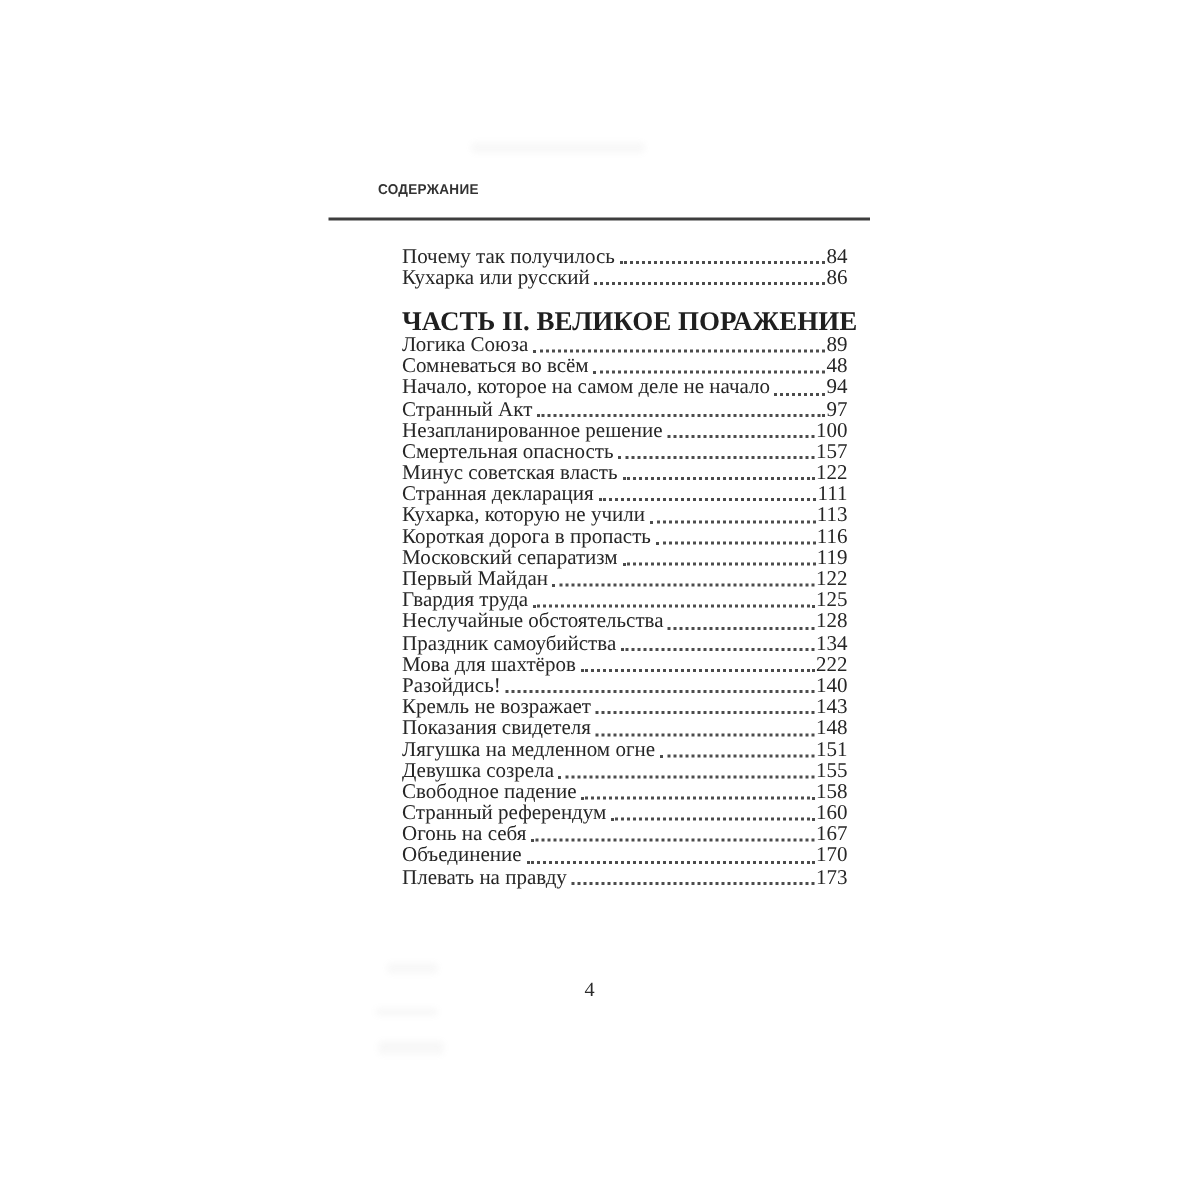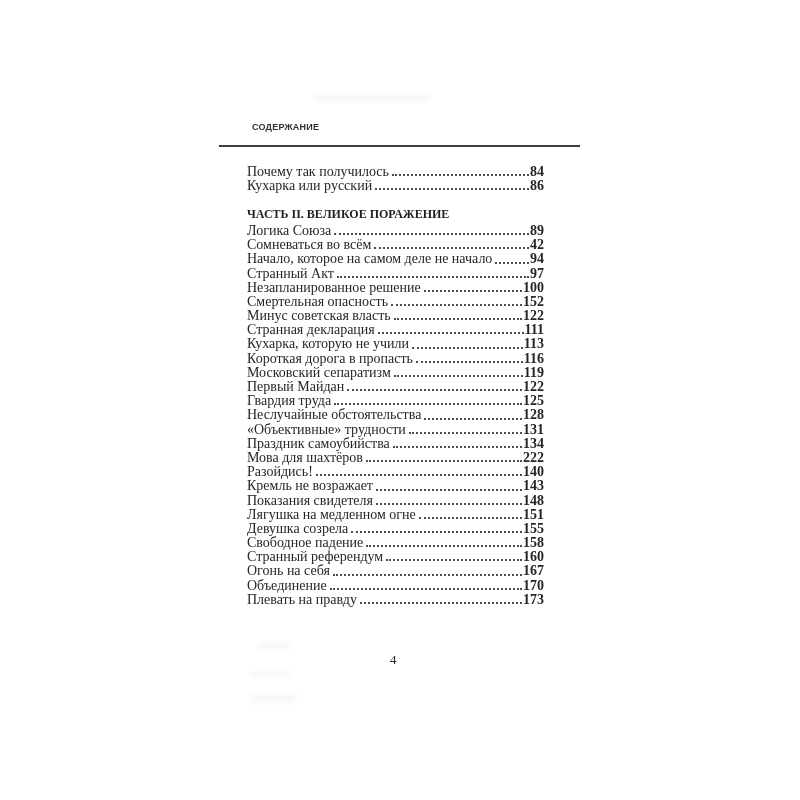--- a/index.html
+++ b/index.html
@@ -27,46 +27,46 @@
   .head-rule {
     position: absolute;
     left: 219px; top: 145px;
     width: 361px; height: 2px;
     background: #3e3e3e;
   }
 
   
   .toc {
     position: absolute;
-    left: 247px; top: 165px;
+    left: 268px; top: 165px;
     width: 297px;
     font-size: 14px;
     color: #262626;
   }
   .toc-row {
     display: flex;
     align-items: baseline;
     height: 14.2px;
     line-height: 14.2px;
     white-space: nowrap;
   }
   .toc-title { flex: 0 0 auto; }
   .leader {
     flex: 1 1 auto;
     align-self: flex-end;
     height: 0;
     margin: 0 1px 3px 3px;
     border-bottom: 2px dotted #4c4c4c;
     min-width: 8px;
   }
-  .toc-page { flex: 0 0 auto; text-align: right; font-weight: bold; }
+  .toc-page { flex: 0 0 auto; text-align: right; }
 
   .section-heading {
     font-weight: bold;
-    font-size: 12px;
+    font-size: 18px;
     line-height: 14.2px;
     height: 14.2px;
     margin-top: 13.6px;
     margin-bottom: 2.8px;
     white-space: nowrap;
     color: #1f1f1f;
   }
 
   
   .folio {
@@ -125,21 +125,21 @@
 
         <div class="toc-row">
           <span class="toc-title">Логика Союза</span>
           <span class="leader"></span>
           <span class="toc-page">89</span>
         </div>
 
         <div class="toc-row">
           <span class="toc-title">Сомневаться во всём</span>
           <span class="leader"></span>
-          <span class="toc-page">42</span>
+          <span class="toc-page">48</span>
         </div>
 
         <div class="toc-row">
           <span class="toc-title">Начало, которое на самом деле не начало</span>
           <span class="leader"></span>
           <span class="toc-page">94</span>
         </div>
 
         <div class="toc-row">
           <span class="toc-title">Странный Акт</span>
@@ -149,21 +149,21 @@
 
         <div class="toc-row">
           <span class="toc-title">Незапланированное решение</span>
           <span class="leader"></span>
           <span class="toc-page">100</span>
         </div>
 
         <div class="toc-row">
           <span class="toc-title">Смертельная опасность</span>
           <span class="leader"></span>
-          <span class="toc-page">152</span>
+          <span class="toc-page">157</span>
         </div>
 
         <div class="toc-row">
           <span class="toc-title">Минус советская власть</span>
           <span class="leader"></span>
           <span class="toc-page">122</span>
         </div>
 
         <div class="toc-row">
           <span class="toc-title">Странная декларация</span>
@@ -200,25 +200,20 @@
           <span class="leader"></span>
           <span class="toc-page">125</span>
         </div>
 
         <div class="toc-row">
           <span class="toc-title">Неслучайные обстоятельства</span>
           <span class="leader"></span>
           <span class="toc-page">128</span>
         </div>
 
-        <div class="toc-row">
-          <span class="toc-title">«Объективные» трудности</span>
-          <span class="leader"></span>
-          <span class="toc-page">131</span>
-        </div>
 
         <div class="toc-row">
           <span class="toc-title">Праздник самоубийства</span>
           <span class="leader"></span>
           <span class="toc-page">134</span>
         </div>
 
         <div class="toc-row">
           <span class="toc-title">Мова для шахтёров</span>
           <span class="leader"></span>

